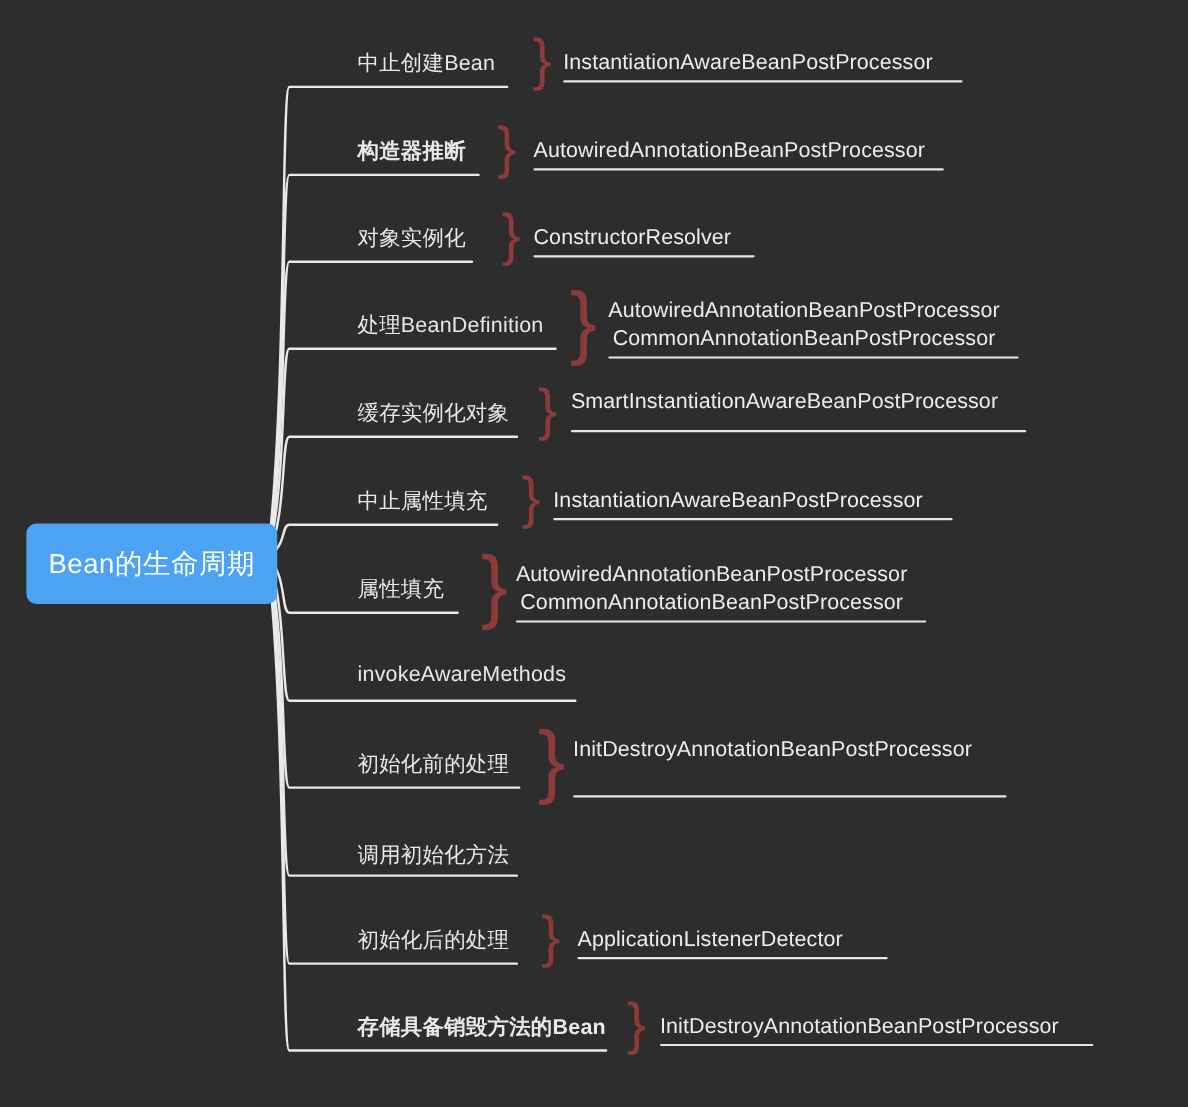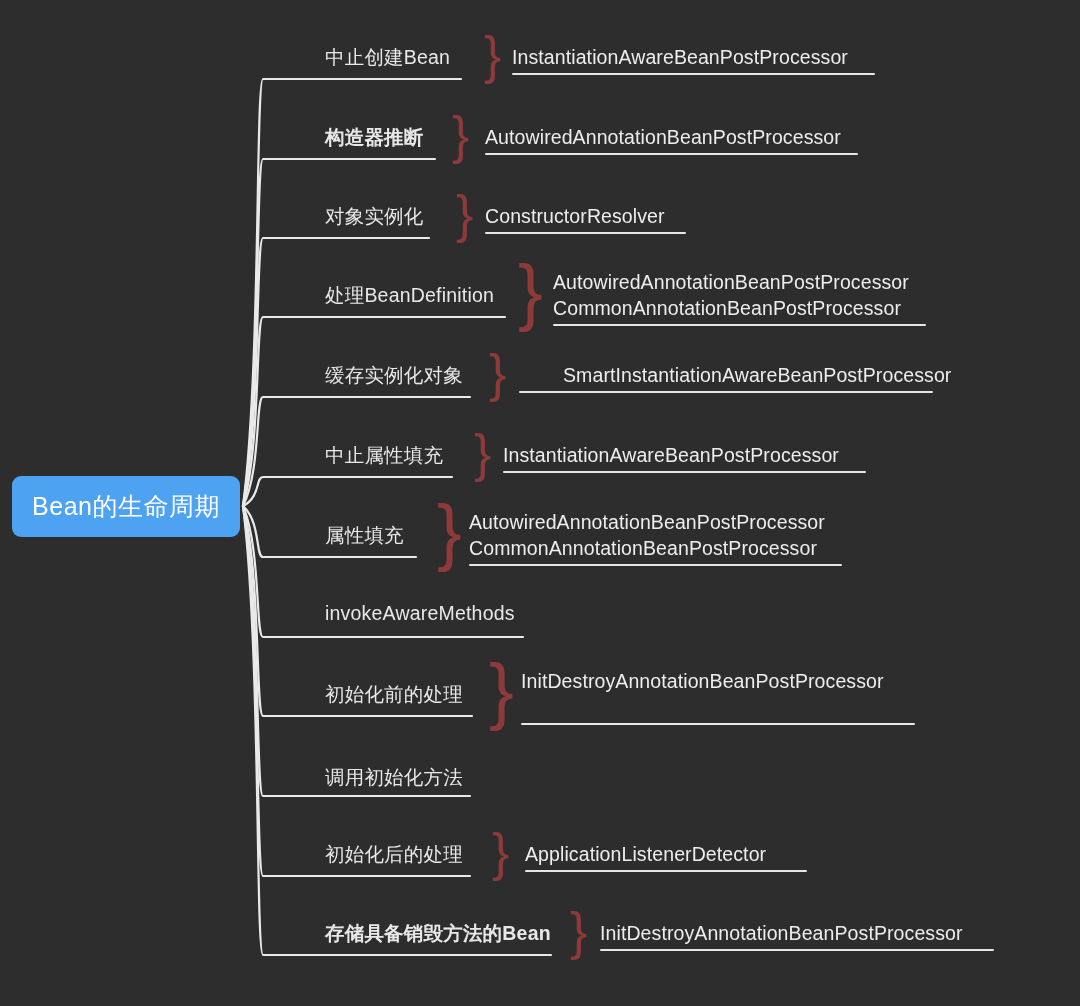--- a/index.html
+++ b/index.html
@@ -12,24 +12,24 @@
     width: 1080px;
     height: 1006px;
     background: #2d2d2d;
     overflow: hidden;
     font-family: "Liberation Sans", "DejaVu Sans", sans-serif;
   }
 
   
   #root-node {
     position: absolute;
-    left: 12px;
+    left: 24px;
     top: 476px;
     width: 228px;
-    height: 61px;
+    height: 73px;
     background: #4da2f2;
     border-radius: 9px;
     display: flex;
     align-items: center;
     justify-content: center;
     box-sizing: border-box;
     z-index: 5;
   }
   #root-node .root-label {
     color: #ffffff;
@@ -64,20 +64,21 @@
     color: #8c3a3a;
     font-weight: 300;
     line-height: 1;
     user-select: none;
   }
   .brace.one-line { font-size: 52px; }
   .brace.two-line { font-size: 74px; }
 
   .child {
     position: absolute;
+    text-align: center;
   }
   .child-line {
     color: #ededed;
     font-size: 19.5px;
     white-space: nowrap;
     letter-spacing: 0.1px;
     line-height: 26px;
   }
   .child-underline {
     position: absolute;
@@ -140,21 +141,21 @@
         <div class="brace two-line" style="left: 518px; top: 255px;">}</div>
         <div class="child" style="left: 553px; top: 269px;">
           <div class="child-line">AutowiredAnnotationBeanPostProcessor</div>
           <div class="child-line">CommonAnnotationBeanPostProcessor</div>
         </div>
         <div class="child-underline" style="left: 553px; width: 373px; top: 324px;"></div>
       </div>
       <div class="branch" style="left: 0px; top: 0px; width: 1080px; height: 0px;">
         <div class="branch-label" style="left: 325px; top: 362px;">缓存实例化对象</div>
         <div class="brace one-line" style="left: 489px; top: 347px;">}</div>
-        <div class="child" style="left: 519px; top: 362px; margin-left: 44px;">
+        <div class="child" style="left: 519px; top: 352px;">
           <div class="child-line">SmartInstantiationAwareBeanPostProcessor</div>
         </div>
         <div class="child-underline" style="left: 519px; width: 414px; top: 391px;"></div>
       </div>
       <div class="branch" style="left: 0px; top: 0px; width: 1080px; height: 0px;">
         <div class="branch-label" style="left: 325px; top: 442px;">中止属性填充</div>
         <div class="brace one-line" style="left: 474px; top: 427px;">}</div>
         <div class="child" style="left: 503px; top: 442px;">
           <div class="child-line">InstantiationAwareBeanPostProcessor</div>
         </div>

